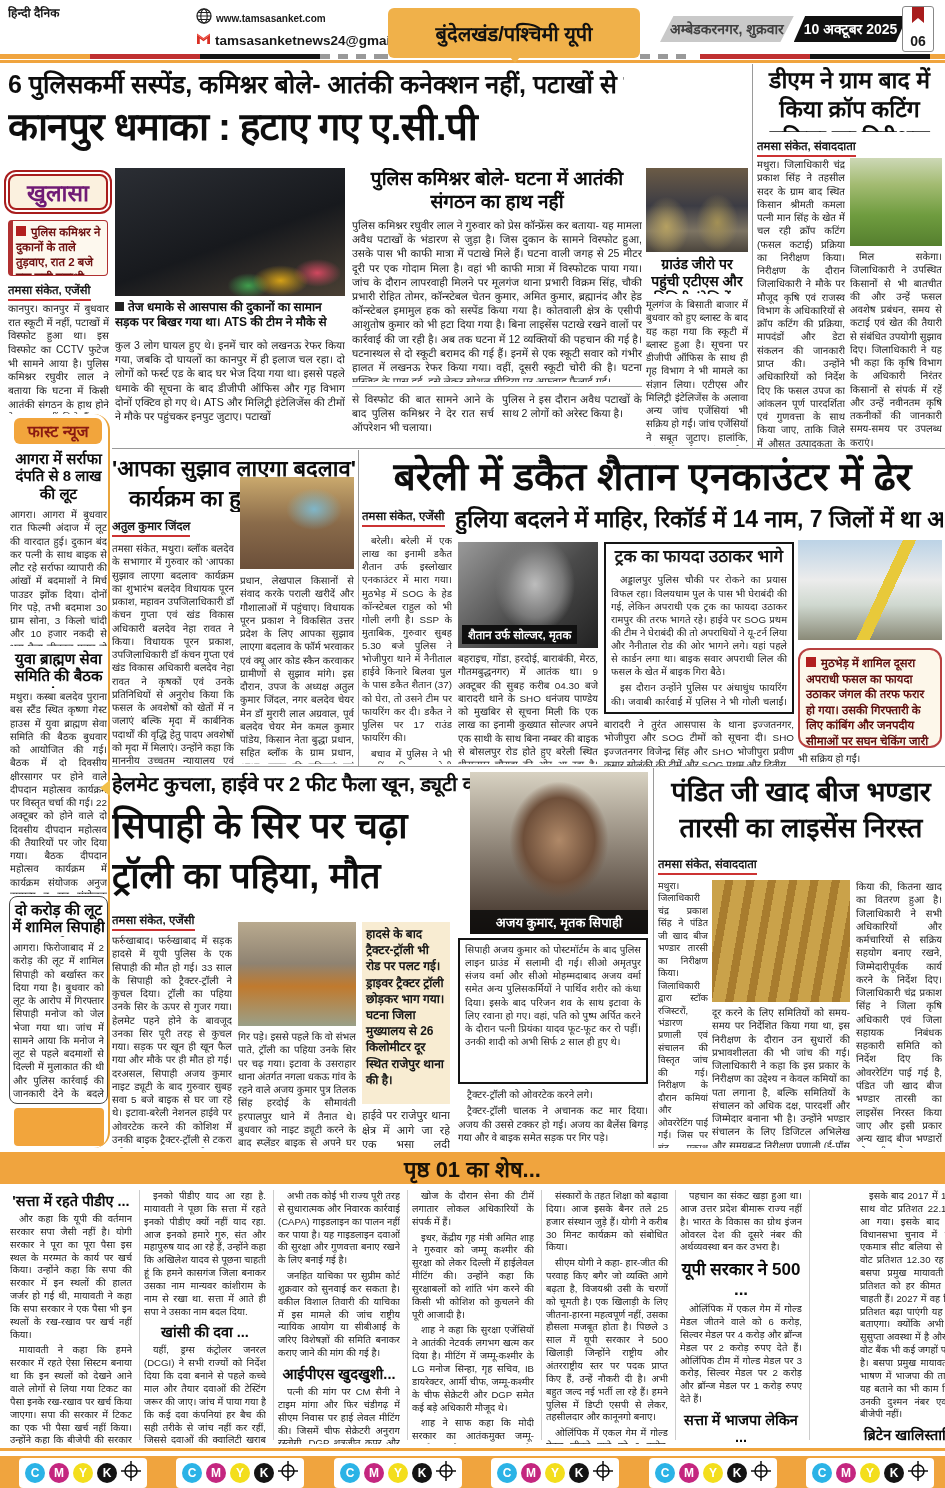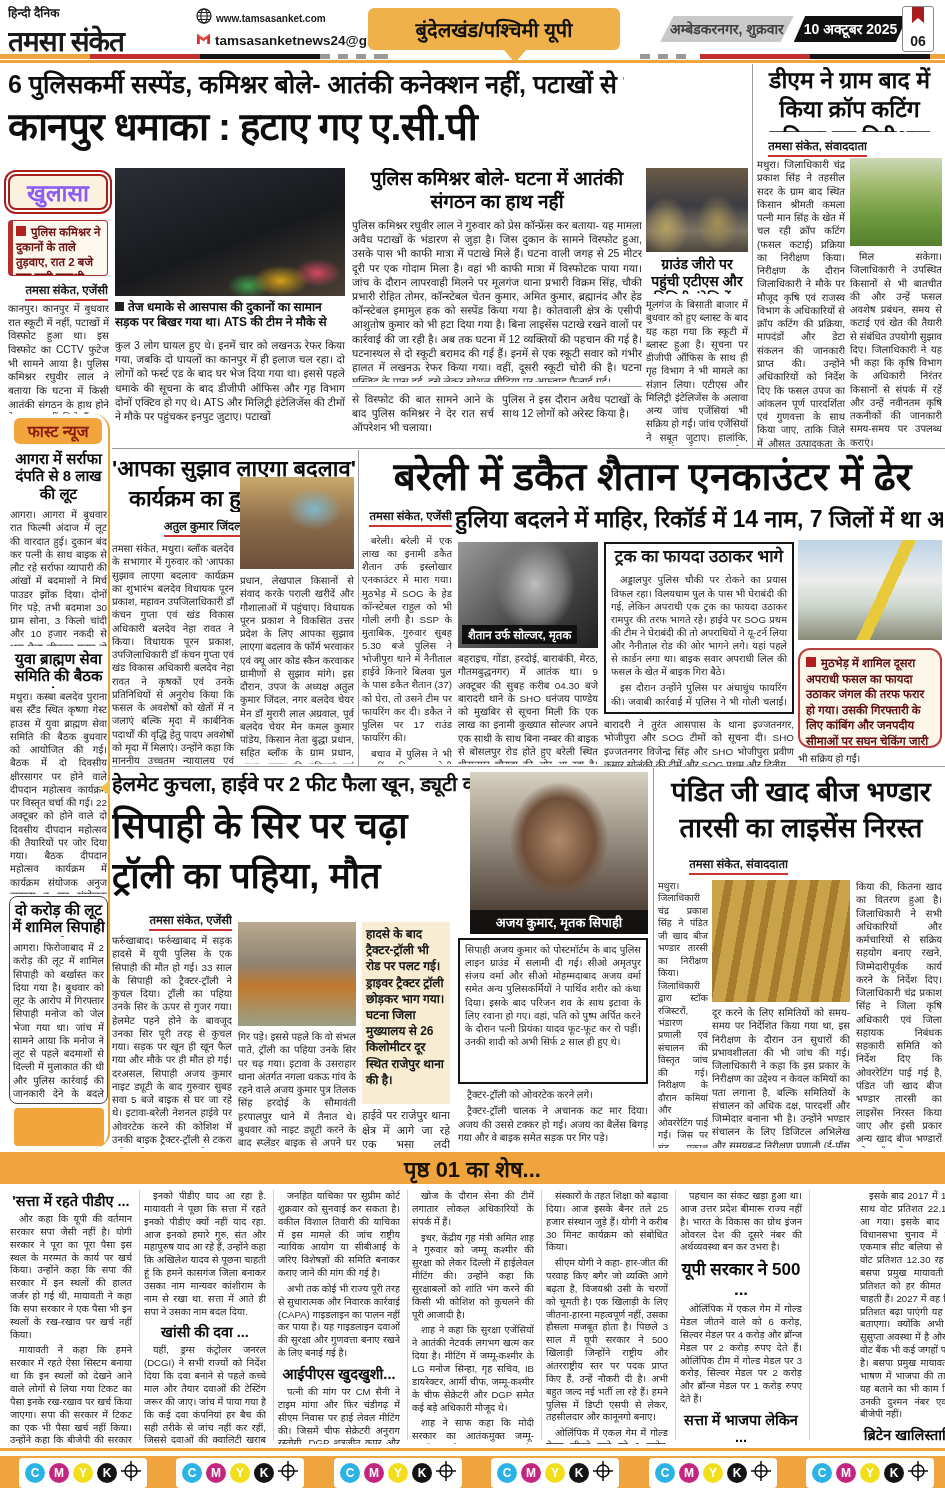--- a/index.html
+++ b/index.html
@@ -2,80 +2,79 @@
 <html><head>
 <meta charset="utf-8">
 <style>
 *{margin:0;padding:0;box-sizing:border-box}
 body{width:945px;height:1488px;position:relative;background:#fff;font-family:"Liberation Sans",sans-serif;color:#1a1a1a;overflow:hidden}
 .a{position:absolute;overflow:hidden}
 .bt{font-size:10.2px;line-height:1.34;text-align:justify;color:#1d1d1d}
 .bt p{margin-bottom:3px;text-indent:9px}
 .hdc{font-weight:bold;color:#0e0e0e;text-align:center}
 .nw{white-space:nowrap}
-.byl{font-size:11.5px;font-weight:bold;text-align:right}
+.byl{font-size:11.5px;font-weight:bold;text-align:left}
 .byl span{display:inline-block;border-bottom:2px solid #c33;padding-bottom:2px}
 .vline{background:#9a9a9a;width:1px;position:absolute}
 .hline{background:#9a9a9a;height:1px;position:absolute}
 .ph{position:absolute;overflow:hidden}
 .ph-blast{background:radial-gradient(40px 22px at 72% 88%,#d4a017 0%,transparent 70%),radial-gradient(30px 18px at 58% 92%,#3f9e4d 0%,transparent 70%),radial-gradient(34px 20px at 88% 82%,#d1485f 0%,transparent 70%),linear-gradient(160deg,#2b2e34 0%,#17191d 55%,#4a4034 100%)}
 .ph-crowd{background:radial-gradient(30px 40px at 20% 70%,#b5a061 0%,transparent 75%),radial-gradient(28px 38px at 70% 65%,#a39055 0%,transparent 75%),linear-gradient(180deg,#6b5b46 0%,#3c3c44 45%,#7d7463 75%,#4a443c 100%)}
 .ph-field{background:linear-gradient(180deg,#cdd8b6 0%,#a3bb72 30%,#6f9c3f 65%,#557f2e 100%)}
 .ph-event{background:radial-gradient(40px 30px at 65% 35%,#7fb6c9 0%,transparent 70%),linear-gradient(180deg,#caa96d 0%,#8a6b4a 50%,#6b4f3a 100%)}
 .ph-shaitan{background:radial-gradient(50px 60px at 55% 40%,#bdbdbd 0%,#7a7a7a 55%,transparent 80%),linear-gradient(135deg,#9a9a9a,#4a4a4a 55%,#222 100%)}
 .ph-amb{background:linear-gradient(115deg,transparent 55%,#e8c93a 55%,#e8c93a 62%,transparent 62%),linear-gradient(180deg,#bcd3e6 0%,#ececec 40%,#cfd8cf 65%,#8a8a78 100%)}
 .ph-ajay{background:radial-gradient(55px 65px at 50% 42%,#b08968 0%,#6e4f3a 65%,transparent 90%),linear-gradient(180deg,#d8d2c2,#3a2b22)}
 .ph-funeral{background:linear-gradient(180deg,#b9aa8f 0%,#8f8372 40%,#c07a2e 62%,#9aa089 100%)}
 .ph-ware{background:repeating-linear-gradient(100deg,#caa24a 0 13px,#a87c2e 13px 21px)}
 .cap{font-size:12px;font-weight:bold;color:#111;line-height:1.25}
 .capbar{position:absolute;left:0;right:0;bottom:0;background:rgba(10,10,10,.82);color:#fff;font-weight:bold;font-size:13px;text-align:center;padding:3px 4px}
 .captag{position:absolute;left:4px;bottom:4px;background:#101010;color:#fff;font-weight:bold;font-size:11.5px;padding:2px 6px}
 .sqr{display:inline-block;width:9px;height:9px;background:#222;margin-right:4px}
 .rsq{display:inline-block;width:10px;height:10px;background:#b22020;margin-right:5px}
-.khl{border:2px solid #a81d1d;outline:2px solid #a81d1d;outline-offset:2px;background:#fbf1df;border-radius:8px;color:#8b5cf6;font-weight:bold;font-size:23px;display:flex;align-items:center;justify-content:center}
+.khl{border:2px solid #a81d1d;outline:2px solid #a81d1d;outline-offset:2px;background:#fbf1df;border-radius:8px;color:#701a75;font-weight:bold;font-size:23px;display:flex;align-items:center;justify-content:center}
 .khp{border:1.5px solid #b03030;border-left:5px solid #b03030;background:#fdf8ee;border-radius:4px;padding:4px 3px;font-size:11.5px;font-weight:bold;color:#6e1010;line-height:1.3}
 .fastlbl{background:#f2a53c;border-radius:6px;color:#8a1a12;font-weight:bold;font-size:16px;display:flex;align-items:center;justify-content:center}
 .fnt{font-size:15px;font-weight:bold;text-align:center;line-height:1.15;color:#0d0d0d}
 .notebox{border:2px solid #b84040;border-radius:12px;background:#fdf7ea;padding:6px 6px;font-size:12px;font-weight:bold;color:#5f0f0f;line-height:1.35}
 .ylw{background:#f8ecd2;padding:4px 4px;font-size:12px;font-weight:bold;line-height:1.35;color:#151515}
 .bbox{border:2px solid #151515;background:#fff}
 .bbox .bh{background:#f6efdd;border-bottom:1px solid #bbb;font-weight:bold;font-size:15.5px;text-align:center;padding:3px 4px;line-height:1.2}
 .bbox .bb{padding:3px 5px}
 .strip{background:#f0a43e;display:flex;align-items:center;justify-content:center;font-weight:bold;font-size:22px;color:#1b1207}
 .ch{font-size:14.5px;font-weight:bold;text-align:center;margin:3px 0;color:#0d0d0d}
 .dot{display:inline-flex;width:20px;height:20px;border-radius:50%;align-items:center;justify-content:center;color:#fff;font-weight:bold;font-size:12px;font-family:"Liberation Sans",sans-serif}
 .cmg{position:absolute;display:flex;gap:4px;background:#fff;border-radius:4px;padding:3px 6px;align-items:center}
 .tab{background:#f0b14a;border-radius:6px;display:flex;align-items:center;justify-content:center;font-weight:bold;font-size:20px;color:#111}
 .ribbon{display:inline-block;padding:3px 10px;font-weight:bold;font-size:14px;clip-path:polygon(10% 0,100% 0,90% 100%,0 100%)}
 </style>
 </head>
 <body>
 
 <div class="a" style="left:8px;top:4px;width:180px;height:50px">
   <div style="font-size: 12px;font-weight:bold">हिन्दी दैनिक</div>
-  <div style="font-size:28px;font-weight:900;letter-spacing:-1px">तमसा संकेत</div>
 </div>
 <div class="a" style="left:196px;top:8px;width:200px;height:46px">
   <div style="display:flex;align-items:center;gap:4px">
     <span><svg width="16" height="16" viewBox="0 0 16 16">
           <circle cx="8" cy="8" r="7" fill="none" stroke="#222" stroke-width="1.3"></circle>
           <ellipse cx="8" cy="8" rx="3.2" ry="7" fill="none" stroke="#222" stroke-width="1.1"></ellipse>
           <path d="M1 8h14M2.2 4.5h11.6M2.2 11.5h11.6" stroke="#222" stroke-width="1.1" fill="none"></path>
         </svg></span>
     <span style="font-size:10px;font-weight:bold">www.tamsasanket.com</span>
   </div>
   <div style="display:flex;align-items:center;gap:4px;margin-top:3px">
     <span><svg width="15" height="13" viewBox="0 0 16 14">
           <path d="M1 13V3l7 5 7-5v10h-3V7l-4 3-4-3v6z" fill="#d93025"></path>
           <path d="M1 3l7 5 7-5V1.5L8 6.5 1 1.5z" fill="#ea4335"></path>
         </svg></span>
     <span style="font-size:13.5px;font-weight:bold">tamsasanketnews24@gmail.com</span>
   </div>
 </div>
-<div class="a tab" style="left:368px;top:8px;width:252px;height:42px;z-index:3">बुंदेलखंड/पश्चिमी यूपी</div>
+<div class="a tab" style="left:388px;top:8px;width:252px;height:50px;z-index:3">बुंदेलखंड/पश्चिमी यूपी</div>
 <div class="a" style="left:504px;top:50px;width:0;height:0;border-left:11px solid transparent;border-right:11px solid transparent;border-top:13px solid #f0b14a;z-index:3;overflow:visible"></div>
 <div class="a" style="left:660px;top:16px;height:26px;display:flex">
   <span class="ribbon" style="background:#c9c9c9;color:#404040">अम्बेडकरनगर, शुक्रवार</span>
   <span class="ribbon" style="background:#111;color:#fff">10 अक्टूबर 2025</span>
 </div>
 <div class="a" style="left:902px;top:6px;width:32px;height:46px;border:1.5px solid #888;border-radius:3px;background:#fff">
   <span style="position:absolute;left:9px;top:0;width:12px;height:16px;background:#a81d1d;clip-path:polygon(0 0,100% 0,100% 100%,50% 68%,0 100%)"></span>
   <span style="position:absolute;bottom:2px;left:0;right:0;text-align:center;font-size:14px;font-weight:bold">06</span>
 </div>
 <div class="a" style="left:0;top:54px;width:388px;height:5px;background:linear-gradient(90deg,#f0a43e 0 90px,#c03030 90px 200px,#151515 200px 320px,#999 320px 330px,#fff 330px 338px,#999 338px 348px,#fff 348px 356px,#999 356px 366px,#fff 366px 374px,#999 374px 388px)"></div>
@@ -91,21 +90,21 @@
 <div class="a bt" style="left:8px;top:302px;width:101px;height:112px">कानपुर। कानपुर में बुधवार रात स्कूटी में नहीं, पटाखों में विस्फोट हुआ था। इस विस्फोट का CCTV फुटेज भी सामने आया है। पुलिस कमिश्नर रघुवीर लाल ने बताया कि घटना में किसी आतंकी संगठन के हाथ होने के सबूत नहीं मिले हैं। यह पूरी तरह से अवैध पटाखों से जुड़ी घटना है। इस मामले में एसीपी कोतवाली, मूलगंज थानाध्यक्ष और चौकी प्रभारी समेत 6 पुलिसकर्मियों को सस्पेंड किया गया है। विस्फोट में</div>
 
 <div class="ph ph-blast" style="left:115px;top:168px;width:230px;height:128px"></div>
 <div class="a cap" style="left:115px;top:300px;width:230px;height:32px"><span class="sqr"></span><span>तेज धमाके से आसपास की दुकानों का सामान सड़क पर बिखर गया था। ATS की टीम ने मौके से सबूत जुटाए।</span></div>
 <div class="a bt" style="left:115px;top:338px;width:230px;height:106px;font-size:10.6px">कुल 3 लोग घायल हुए थे। इनमें चार को लखनऊ रेफर किया गया, जबकि दो घायलों का कानपुर में ही इलाज चल रहा। दो लोगों को फर्स्ट एड के बाद घर भेज दिया गया था। इससे पहले धमाके की सूचना के बाद डीजीपी ऑफिस और गृह विभाग दोनों एक्टिव हो गए थे। ATS और मिलिट्री इंटेलिजेंस की टीमों ने मौके पर पहुंचकर इनपुट जुटाए। पटाखों</div>
 
 <div class="a hdc" style="left:352px;top:168px;width:290px;height:46px;font-size:19px;line-height:1.2">पुलिस कमिश्नर बोले- घटना में आतंकी संगठन का हाथ नहीं</div>
 <div class="a bt" style="left:352px;top:218px;width:290px;height:164px;font-size:10.6px">पुलिस कमिश्नर रघुवीर लाल ने गुरुवार को प्रेस कॉन्फ्रेंस कर बताया- यह मामला अवैध पटाखों के भंडारण से जुड़ा है। जिस दुकान के सामने विस्फोट हुआ, उसके पास भी काफी मात्रा में पटाखे मिले हैं। घटना वाली जगह से 25 मीटर दूरी पर एक गोदाम मिला है। वहां भी काफी मात्रा में विस्फोटक पाया गया। जांच के दौरान लापरवाही मिलने पर मूलगंज थाना प्रभारी विक्रम सिंह, चौकी प्रभारी रोहित तोमर, कॉन्स्टेबल चेतन कुमार, अमित कुमार, ब्रह्मानंद और हेड कॉन्स्टेबल इमामुल हक को सस्पेंड किया गया है। कोतवाली क्षेत्र के एसीपी आशुतोष कुमार को भी हटा दिया गया है। बिना लाइसेंस पटाखे रखने वालों पर कार्रवाई की जा रही है। अब तक घटना में 12 व्यक्तियों की पहचान की गई है। घटनास्थल से दो स्कूटी बरामद की गई हैं। इनमें से एक स्कूटी सवार को गंभीर हालत में लखनऊ रेफर किया गया। वहीं, दूसरी स्कूटी चोरी की है। घटना मस्जिद के पास हुई, इसे लेकर सोशल मीडिया पर अफवाह फैलाई गई।</div>
 <div class="hline" style="left:352px;top:386px;width:290px"></div>
 <div class="a bt" style="left:352px;top:392px;width:142px;height:52px;font-size:10.6px">से विस्फोट की बात सामने आने के बाद पुलिस कमिश्नर ने देर रात सर्च ऑपरेशन भी चलाया।</div>
-<div class="a bt" style="left:502px;top:392px;width:140px;height:52px;font-size:10.6px">पुलिस ने इस दौरान अवैध पटाखों के साथ 12 लोगों को अरेस्ट किया है।</div>
+<div class="a bt" style="left:502px;top:392px;width:140px;height:52px;font-size:10.6px">पुलिस ने इस दौरान अवैध पटाखों के साथ 2 लोगों को अरेस्ट किया है।</div>
 
 <div class="ph ph-crowd" style="left:646px;top:168px;width:102px;height:84px"></div>
 <div class="a hdc" style="left:646px;top:256px;width:102px;height:38px;font-size:14px;line-height:1.2">ग्राउंड जीरो पर पहुंची एटीएस और मिलिट्री इंटेलिजेंस</div>
 <div class="a bt" style="left:646px;top:298px;width:102px;height:148px;font-size:9.9px">मूलगंज के बिसाती बाजार में बुधवार को हुए ब्लास्ट के बाद यह कहा गया कि स्कूटी में ब्लास्ट हुआ है। सूचना पर डीजीपी ऑफिस के साथ ही गृह विभाग ने भी मामले का संज्ञान लिया। एटीएस और मिलिट्री इंटेलिजेंस के अलावा अन्य जांच एजेंसियां भी सक्रिय हो गईं। जांच एजेंसियों ने सबूत जुटाए। हालांकि, जांच टीम ने CCTV चेक किया तो पता चला कि दुकान के बाहर रखे एक गत्ते में अचानक तेज चिंगारी निकली।</div>
 
 <div class="vline" style="left:752px;top:64px;height:384px"></div>
 <div class="a hdc" style="left:757px;top:66px;width:185px;height:66px;font-size:23px;line-height:1.25">डीएम ने ग्राम बाद में किया क्रॉप कटिंग प्रकिया का निरीक्षण</div>
 <div class="a byl" style="left:757px;top:138px;width:110px"><span>तमसा संकेत, संवाददाता</span></div>
 <div class="a bt" style="left:757px;top:158px;width:88px;height:290px;font-size:9.9px">मथुरा। जिलाधिकारी चंद्र प्रकाश सिंह ने तहसील सदर के ग्राम बाद स्थित किसान श्रीमती कमला पत्नी मान सिंह के खेत में चल रही क्रॉप कटिंग (फसल कटाई) प्रक्रिया का निरीक्षण किया। निरीक्षण के दौरान जिलाधिकारी ने मौके पर मौजूद कृषि एवं राजस्व विभाग के अधिकारियों से क्रॉप कटिंग की प्रक्रिया, मापदंडों और डेटा संकलन की जानकारी प्राप्त की। उन्होंने अधिकारियों को निर्देश दिए कि फसल उपज का आंकलन पूर्ण पारदर्शिता एवं गुणवत्ता के साथ किया जाए, ताकि जिले में औसत उत्पादकता के सही आंकड़े प्राप्त हो सकें। जिलाधिकारी ने कहा कि क्रॉप कटिंग प्रयोग कृषि उत्पादन के सटीक मूल्यांकन के लिए अत्यंत महत्वपूर्ण है। इससे राज्य और केंद्र सरकार को नीतियों के अनुरूप किसानों को बीमा लाभ, मुआवजा और अन्य सहायता योजनाओं का लाभ सुचारू रूप से</div>
 <div class="ph ph-field" style="left:850px;top:158px;width:92px;height:88px"></div>
@@ -204,22 +203,22 @@
       <p>इनको पीडीए याद आ रहा है. मायावती ने पूछा कि सत्ता में रहते इनको पीडीए क्यों नहीं याद रहा. आज इनको हमारे गुरु, संत और महापुरुष याद आ रहे हैं, उन्होंने कहा कि अखिलेश यादव से पूछना चाहती हूं कि हमने कासगंज जिला बनाकर उसका नाम मान्यवर कांशीराम के नाम से रखा था. सत्ता में आते ही सपा ने उसका नाम बदल दिया.</p>
     </div>
   <div class="ch">खांसी की दवा ...</div>
   <div class="bt" style="font-size:9.6px">
       <p>यहीं, ड्रग्स कंट्रोलर जनरल (DCGI) ने सभी राज्यों को निर्देश दिया कि दवा बनाने से पहले कच्चे माल और तैयार दवाओं की टेस्टिंग जरूर की जाए। जांच में पाया गया है कि कई दवा कंपनियां हर बैच की सही तरीके से जांच नहीं कर रहीं, जिससे दवाओं की क्वालिटी खराब हो रही है।</p>
     </div>
 </div>
 <div class="vline" style="left:273px;top:1190px;height:250px;background:#ccc"></div>
 <div class="a" style="left:278px;top:1190px;width:122px;height:254px">
   <div class="bt" style="font-size:9.6px">
+      <p>अभी तक कोई भी राज्य पूरी तरह से सुधारात्मक और निवारक कार्रवाई (CAPA) गाइडलाइन का पालन नहीं कर पाया है। यह गाइडलाइन दवाओं की सुरक्षा और गुणवत्ता बनाए रखने के लिए बनाई गई है।</p>
       <p>जनहित याचिका पर सुप्रीम कोर्ट शुक्रवार को सुनवाई कर सकता है। वकील विशाल तिवारी की याचिका में इस मामले की जांच राष्ट्रीय न्यायिक आयोग या सीबीआई के जरिए विशेषज्ञों की समिति बनाकर कराए जाने की मांग की गई है।</p>
-      <p>अभी तक कोई भी राज्य पूरी तरह से सुधारात्मक और निवारक कार्रवाई (CAPA) गाइडलाइन का पालन नहीं कर पाया है। यह गाइडलाइन दवाओं की सुरक्षा और गुणवत्ता बनाए रखने के लिए बनाई गई है।</p>
     </div>
   <div class="ch">आईपीएस खुदखुशी...</div>
   <div class="bt" style="font-size:9.6px">
       <p>पत्नी की मांग पर CM सैनी ने टाइम मांगा और फिर चंडीगढ़ में सीएम निवास पर हाई लेवल मीटिंग की। जिसमें चीफ सेक्रेटरी अनुराग रस्तोगी, DGP शत्रुजीत कपूर और मंत्री कृष्ण लाल पंवार मौजूद रहे। मीटिंग के बाद डीजीपी कपूर बिना मीडिया से बात करे सबसे पहले निकल गए। सोर्सेज के मुताबिक कपूर को हटाकर ओपी सिंह को नया DGP बनाया जा सकता है। सरकार देर रात तक आदेश जारी कर सकती है।</p>
     </div>
 
 </div>
 <div class="vline" style="left:407px;top:1190px;height:250px;background:#ccc"></div>
 <div class="a" style="left:412px;top:1190px;width:122px;height:254px">
   <div class="bt" style="font-size:9.6px">

